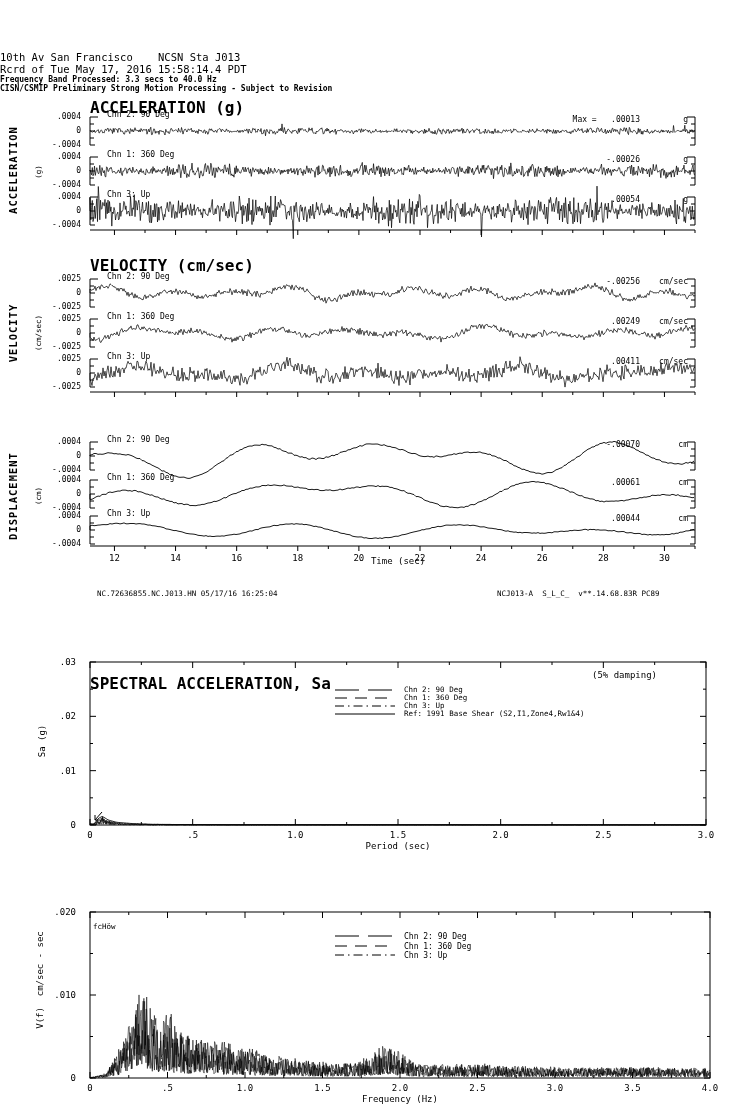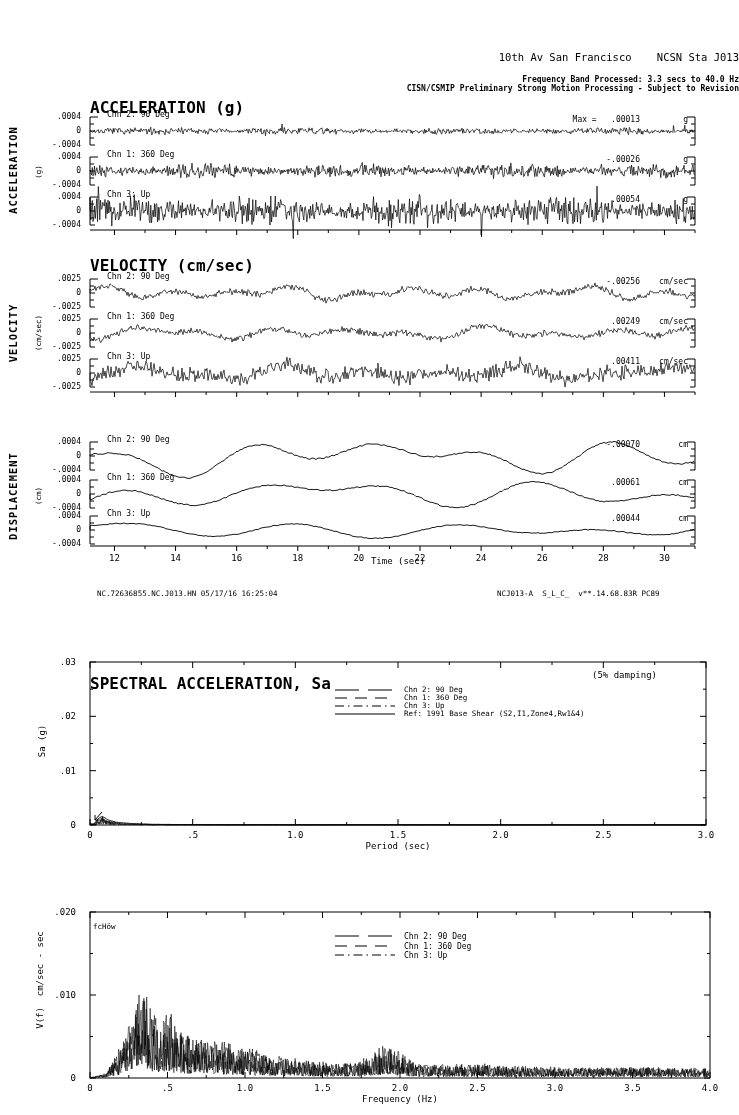--- a/index.html
+++ b/index.html
@@ -1,20 +1,20 @@
 <!DOCTYPE html>
 <html><head>
 <meta charset="utf-8">
 <style>
   html,body{margin:0;padding:0;background:#fff;}
   #page{position:relative;width:739px;height:1115px;background:#fff;color:#000;
         font-family:"DejaVu Sans Mono",monospace;overflow:hidden;}
   .abs{position:absolute;white-space:pre;}
   .ctr{text-align:center;}
-  .hline{left:0;width:739px;text-align:right;}
+  .hline{left:0;width:739px;text-align:left;}
   .h1{font-size:10.5px;}
   .h2{font-size:8px;font-weight:bold;}
   .title{left:90px;width:610px;text-align:left;font-size:16px;font-weight:bold;}
   .rot{position:absolute;transform:translate(-50%,-50%) rotate(-90deg);white-space:pre;}
   .sideMain{font-size:10.5px;font-weight:bold;letter-spacing:1px;}
   .sideSub{font-size:7.5px;}
   .strip{position:absolute;left:47px;width:653px;height:44px;}
   .strip svg{position:absolute;left:38px;top:0;overflow:visible;}
   .yt{position:absolute;left:0;width:34px;text-align:right;font-size:8px;line-height:8px;white-space:pre;}
   .chn{position:absolute;left:60px;top:1px;font-size:8px;white-space:pre;}
@@ -31,20 +31,21 @@
   .small{font-size:7.5px;margin-top:23px;}
   .tick9{font-size:9px;}
   #page svg text{font-family:"DejaVu Sans Mono",monospace;fill:#000;}
 </style>
 </head>
 <body>
 
 <div id="page">
 
   <div class="abs hline h1" style="top:51px">10th Av San Francisco    NCSN Sta J013</div>
+  <div class="abs hline h1" style="top:63px">Rcrd of Tue May 17, 2016 15:58:14.4 PDT</div>
   <div class="abs hline h2" style="top:75px">Frequency Band Processed: 3.3 secs to 40.0 Hz</div>
   <div class="abs hline h2" style="top:84px">CISN/CSMIP Preliminary Strong Motion Processing - Subject to Revision</div>
 
   <div class="abs title" style="top:98px">ACCELERATION (g)</div>
   <div class="abs title" style="top:256px">VELOCITY (cm/sec)</div>
 
   <span class="rot sideMain" style="left:13px;top:170px">ACCELERATION</span>
   <span class="rot sideSub" style="left:38px;top:172px">(g)</span>
   <span class="rot sideMain" style="left:13px;top:333px">VELOCITY</span>
   <span class="rot sideSub" style="left:38px;top:333px">(cm/sec)</span>

